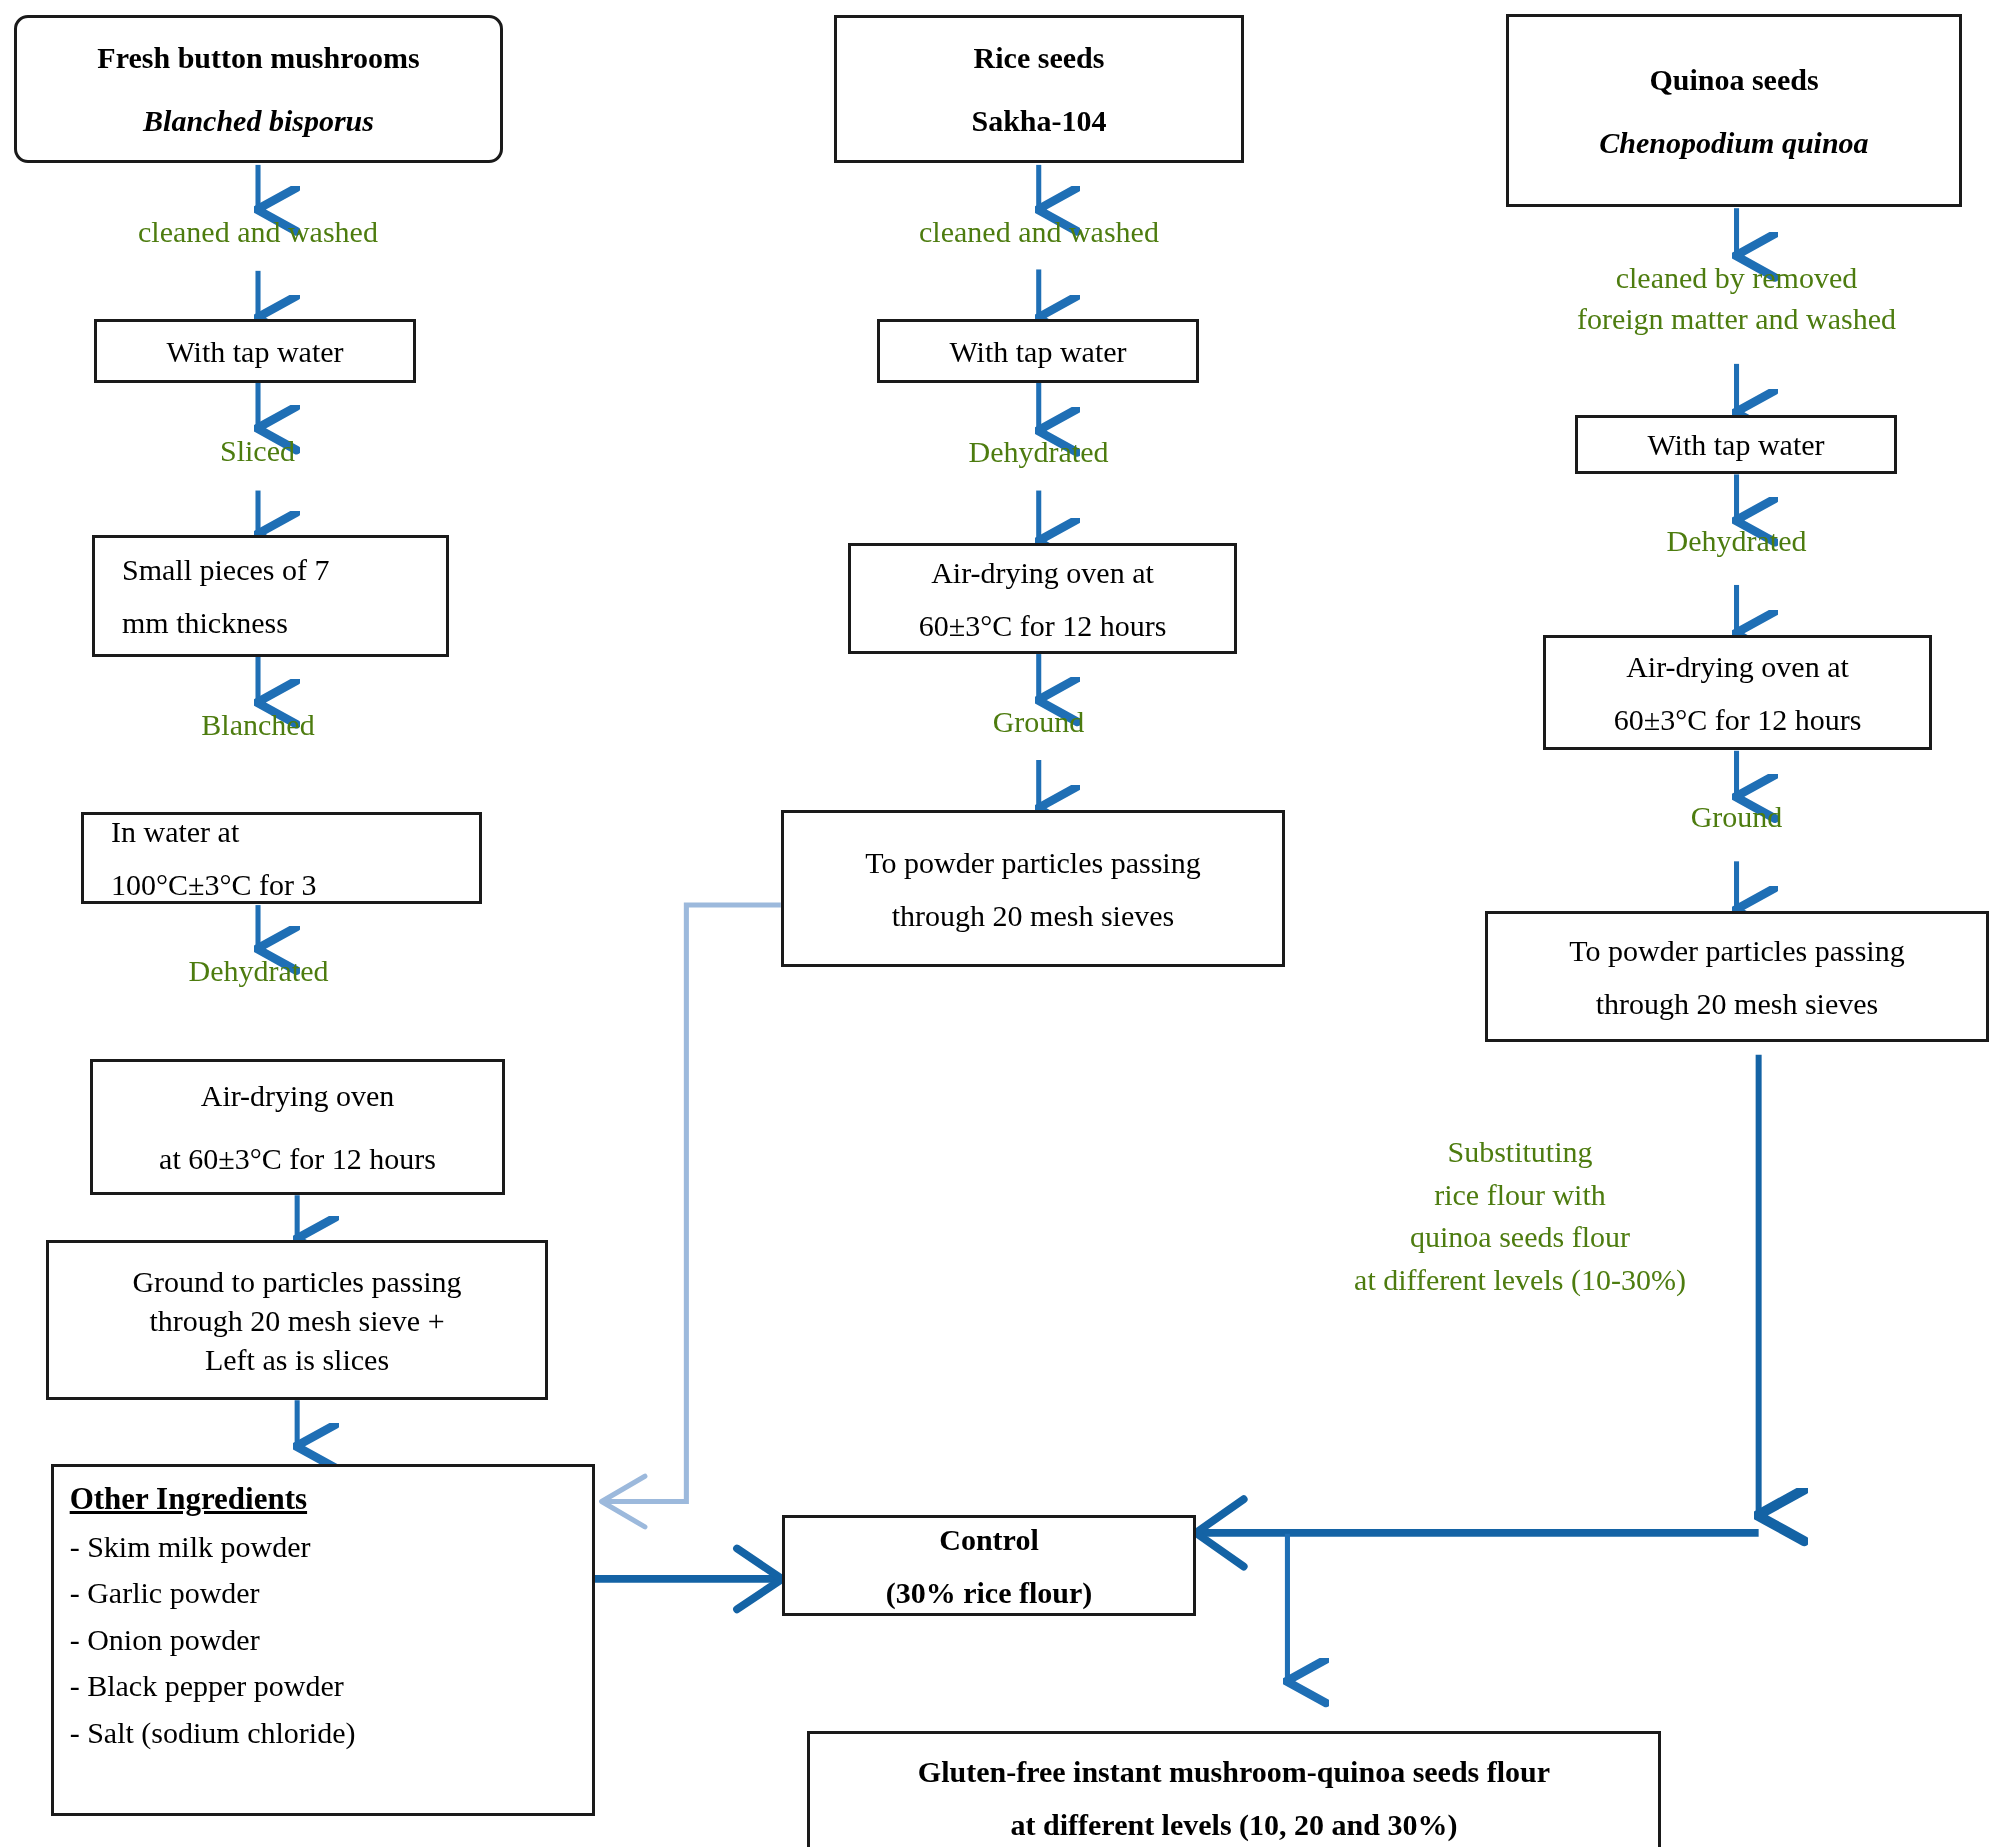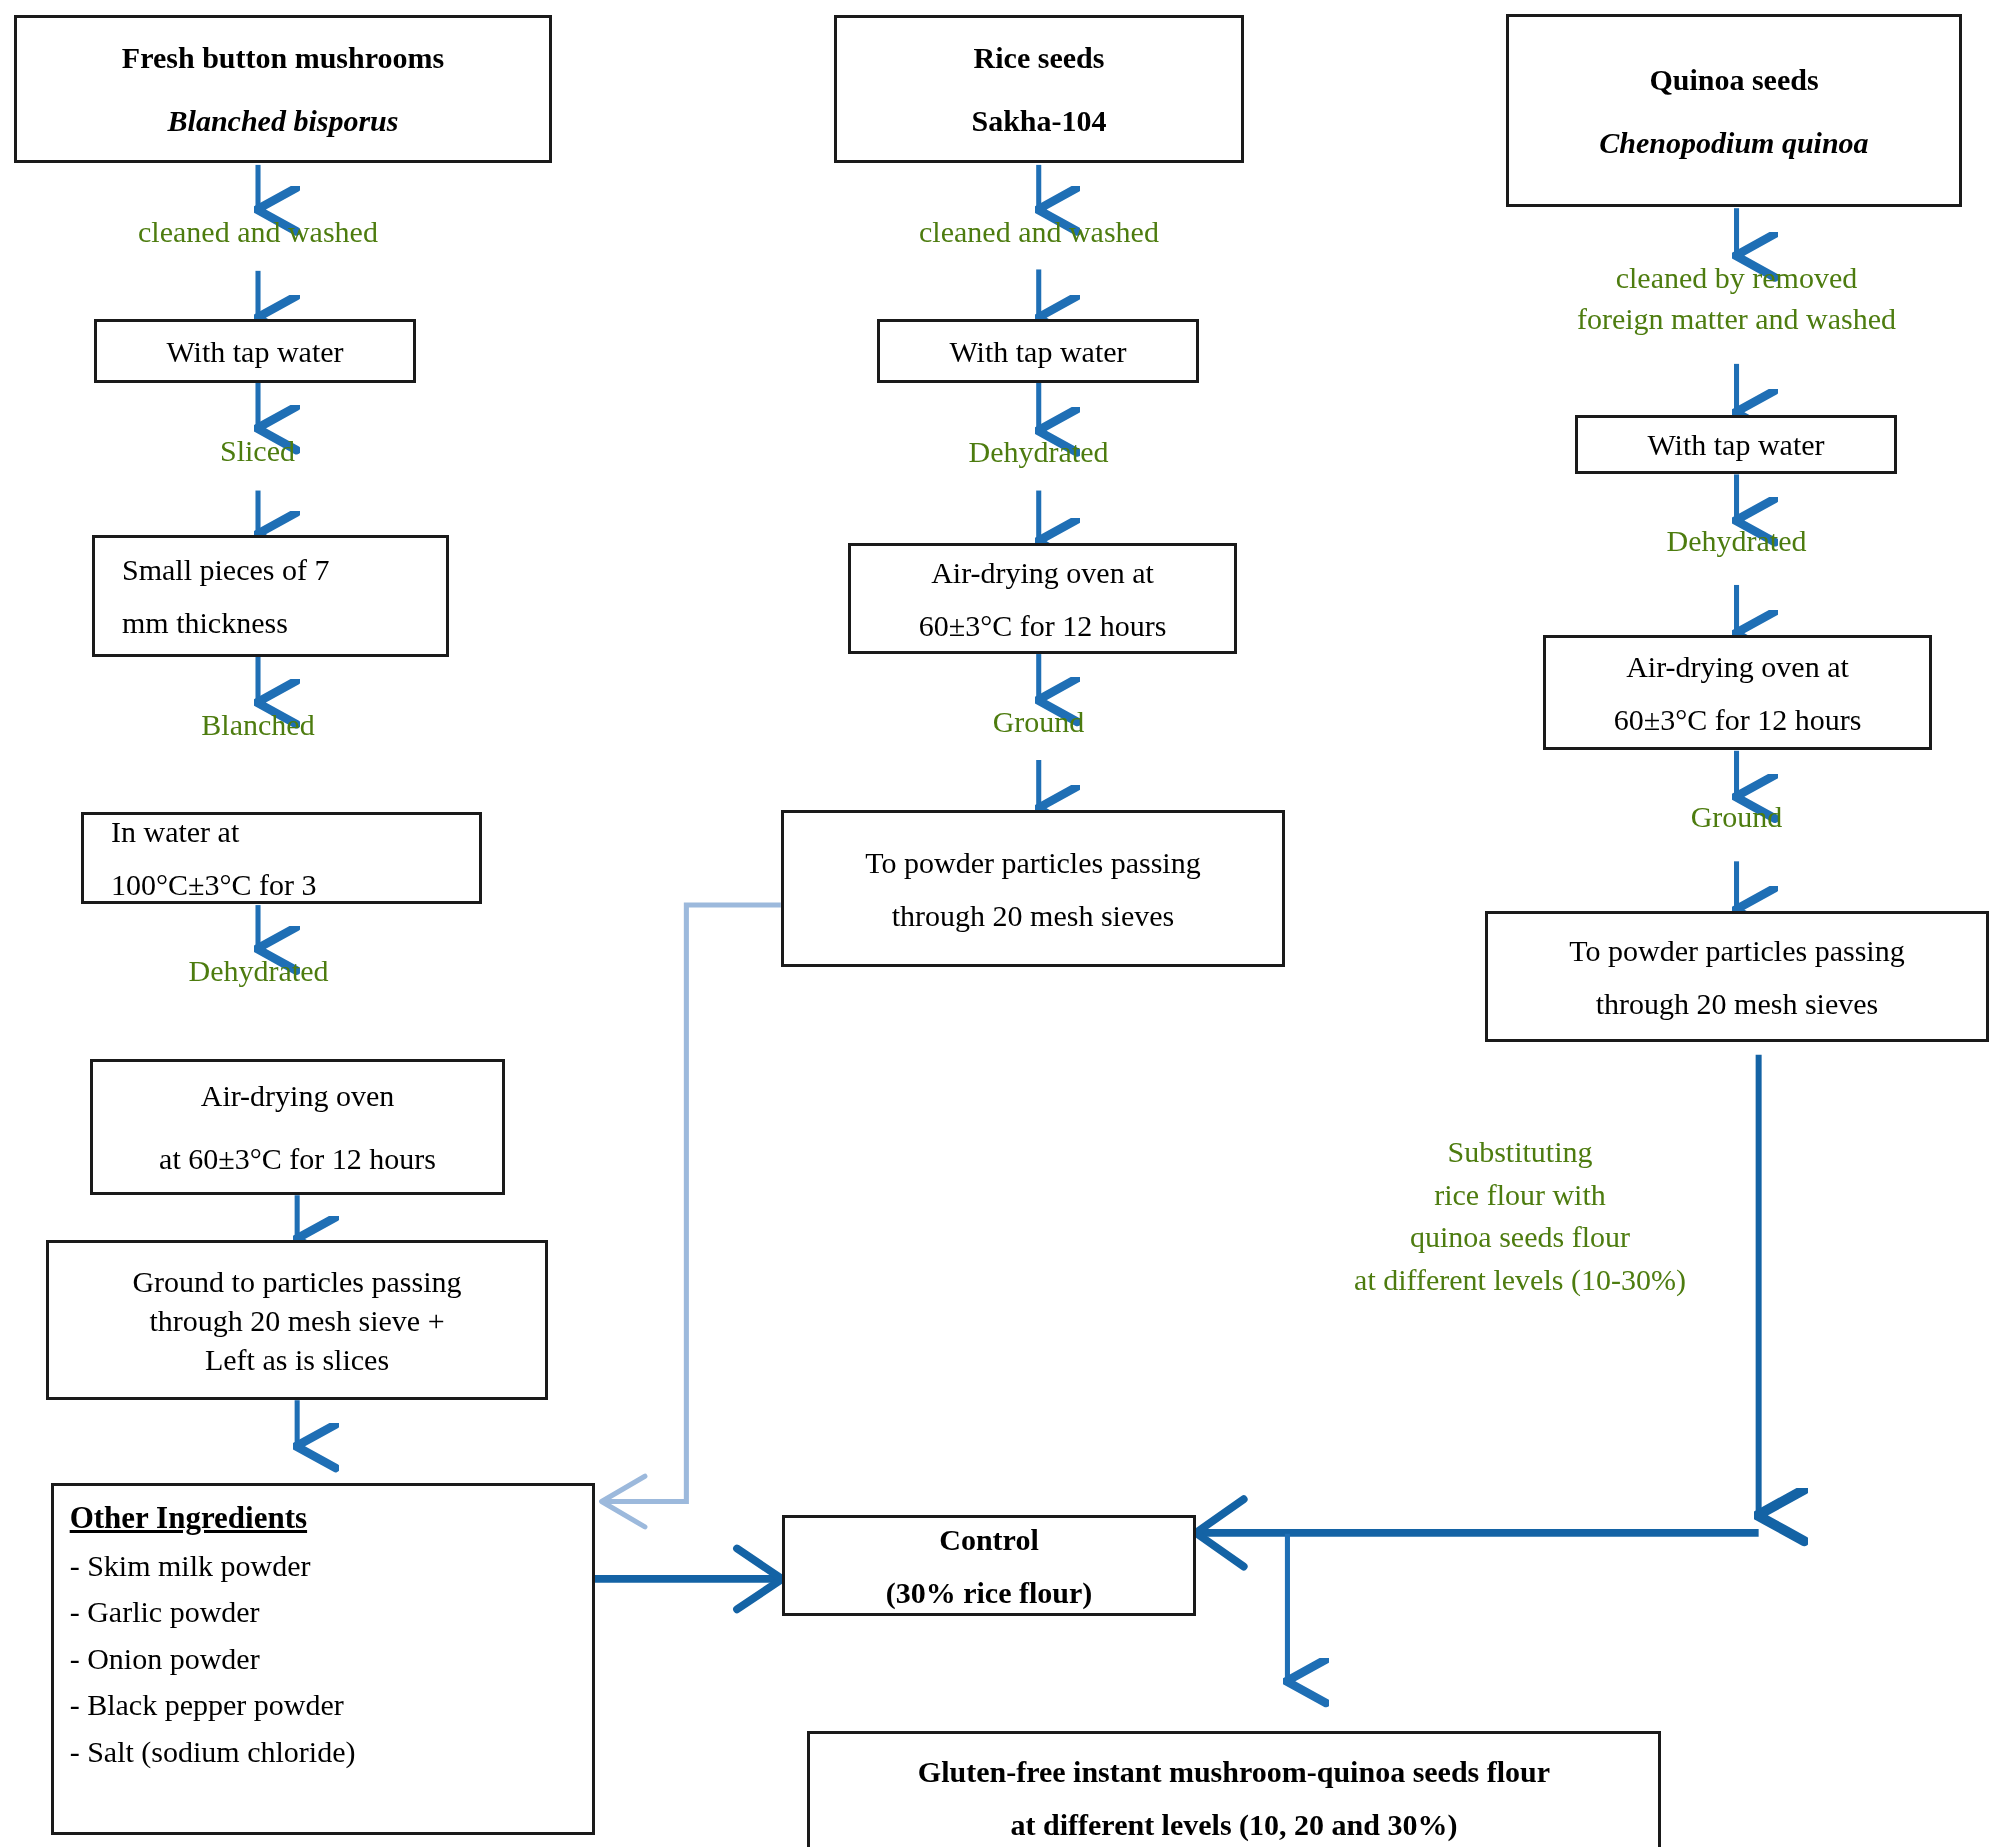--- a/index.html
+++ b/index.html
@@ -112,21 +112,21 @@
     <g>
       <line x1="1285" y1="3428" x2="1690" y2="3428" stroke="#1463A5" stroke-width="17" fill="none"></line>
       <path d="M1600,3362 L1698,3428 L1600,3494" fill="none" stroke="#1463A5" stroke-width="17" stroke-linecap="round" stroke-linejoin="round"></path>
     </g>
 
     <g>
       <line x1="2795" y1="3330" x2="2795" y2="3650" stroke="#1F6FB5" stroke-width="11" fill="none" marker-end="url(#vhead)"></line>
     </g>
   </svg>
 
-  <div class="box bold gap" style="left:14px;top:15px;width:538px;height:148px;">
+  <div class="box bold gap" style="left:14px;top:15px;width:489px;height:148px;border-radius:14px;">
     <span class="ln">Fresh button mushrooms</span>
     <span class="ln ital">Blanched bisporus</span>
   </div>
 
   <div class="lbl" style="left:69px;top:212px;width:378px;">cleaned and washed</div>
 
   <div class="box" style="left:94px;top:319px;width:322px;height:64px;">
     <span class="ln">With tap water</span>
   </div>
 
@@ -150,21 +150,21 @@
     <span class="ln">Air-drying oven</span>
     <span class="ln">at 60±3°C for 12 hours</span>
   </div>
 
   <div class="box" style="left:46px;top:1240px;width:502px;height:160px;">
     <span class="ln">Ground to particles passing</span>
     <span class="ln">through 20 mesh sieve +</span>
     <span class="ln">Left as is slices</span>
   </div>
 
-  <div class="box listbox" style="left:51px;top:1464px;width:544px;height:352px;margin-top:19px;">
+  <div class="box listbox" style="left:51px;top:1464px;width:544px;height:352px;">
     <div class="hd">Other Ingredients</div>
     <div class="li">- Skim milk powder</div>
     <div class="li">- Garlic powder</div>
     <div class="li">- Onion powder</div>
     <div class="li">- Black pepper powder</div>
     <div class="li">- Salt (sodium chloride)</div>
   </div>
 
   <div class="box bold gap" style="left:834px;top:15px;width:410px;height:148px;">
     <span class="ln">Rice seeds</span>

